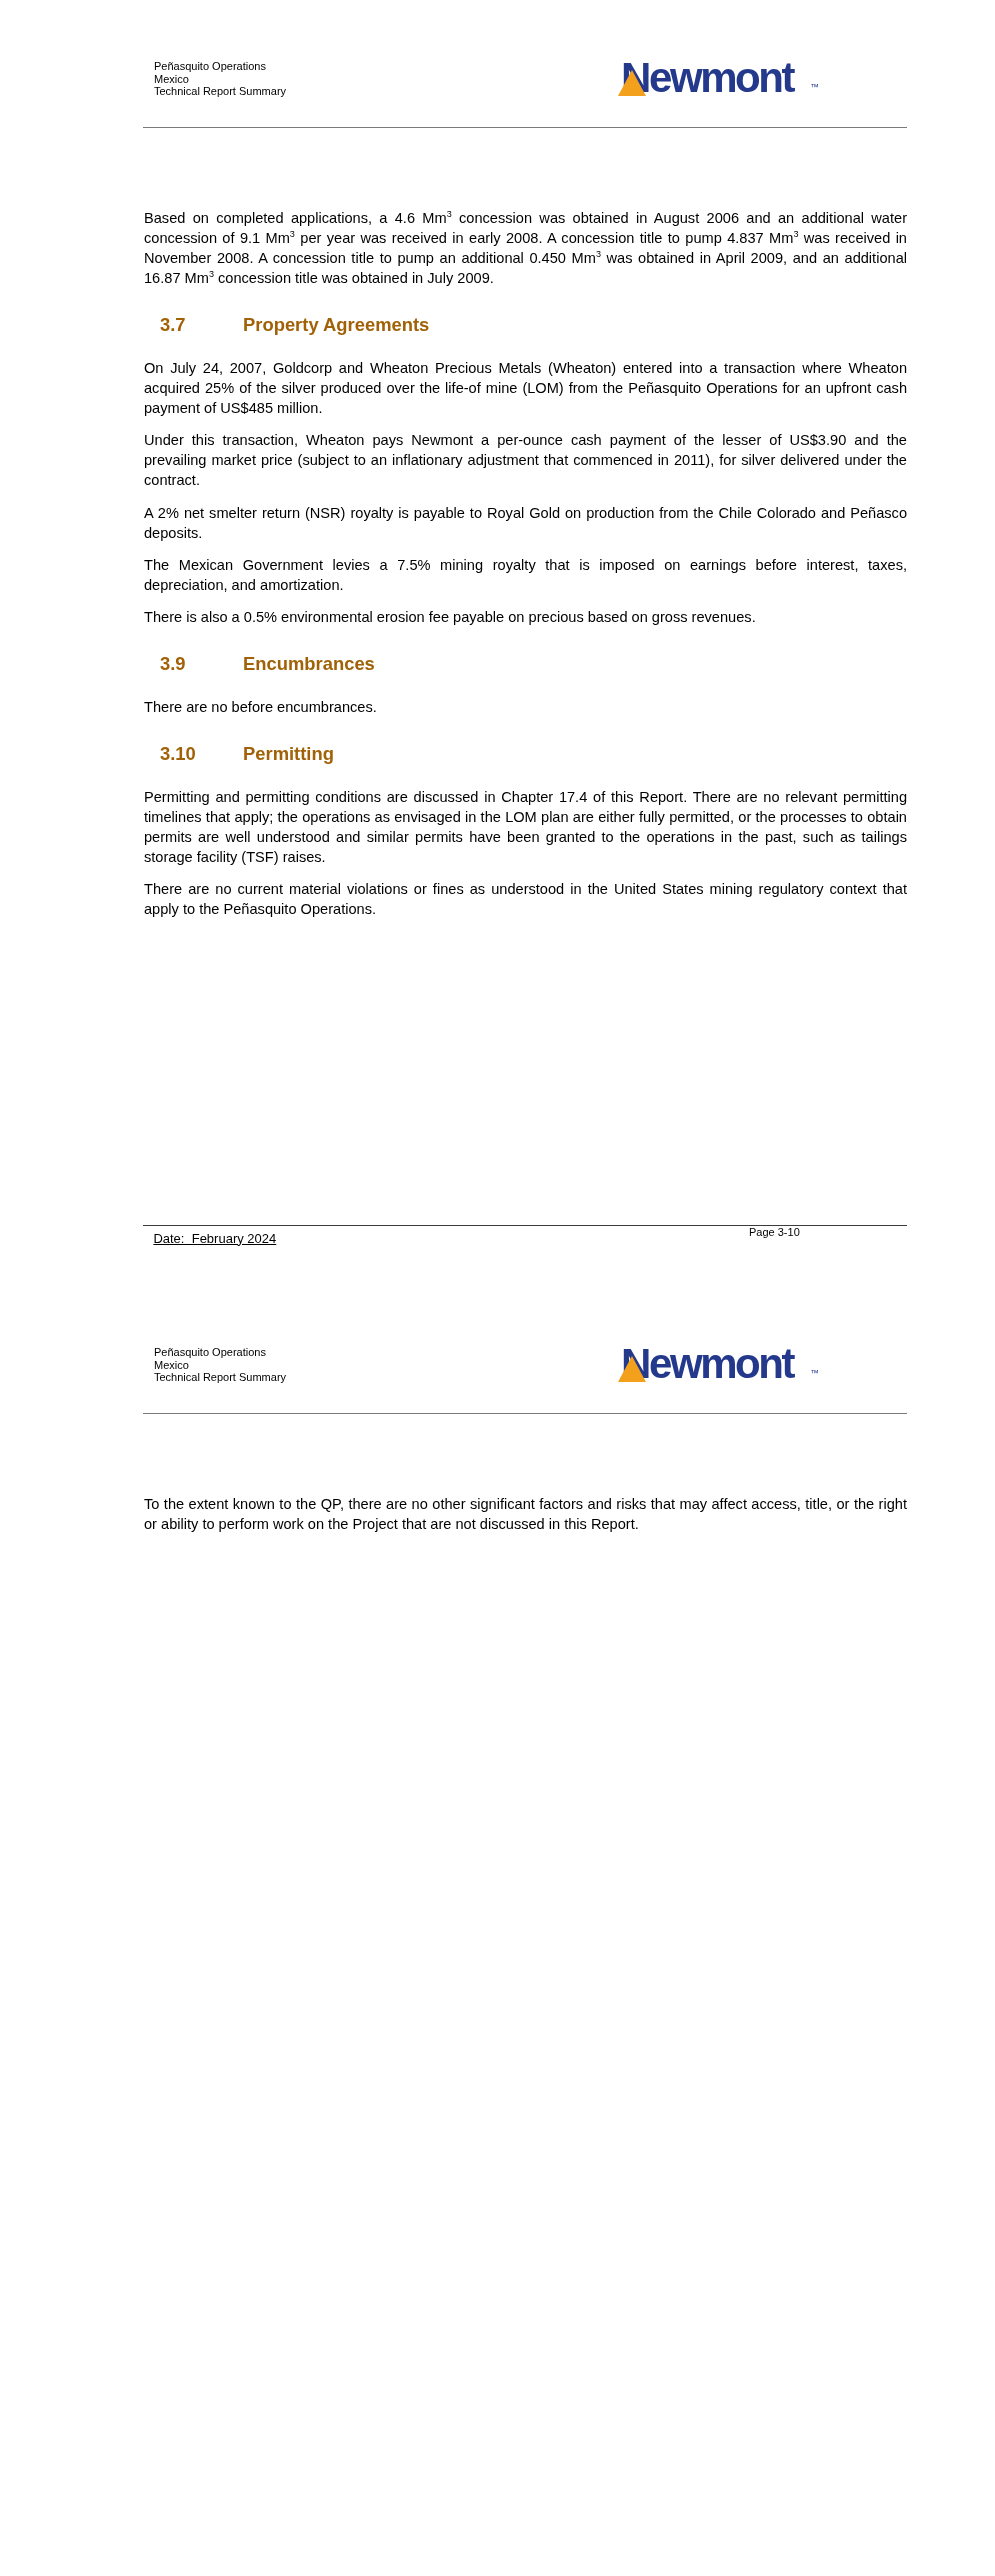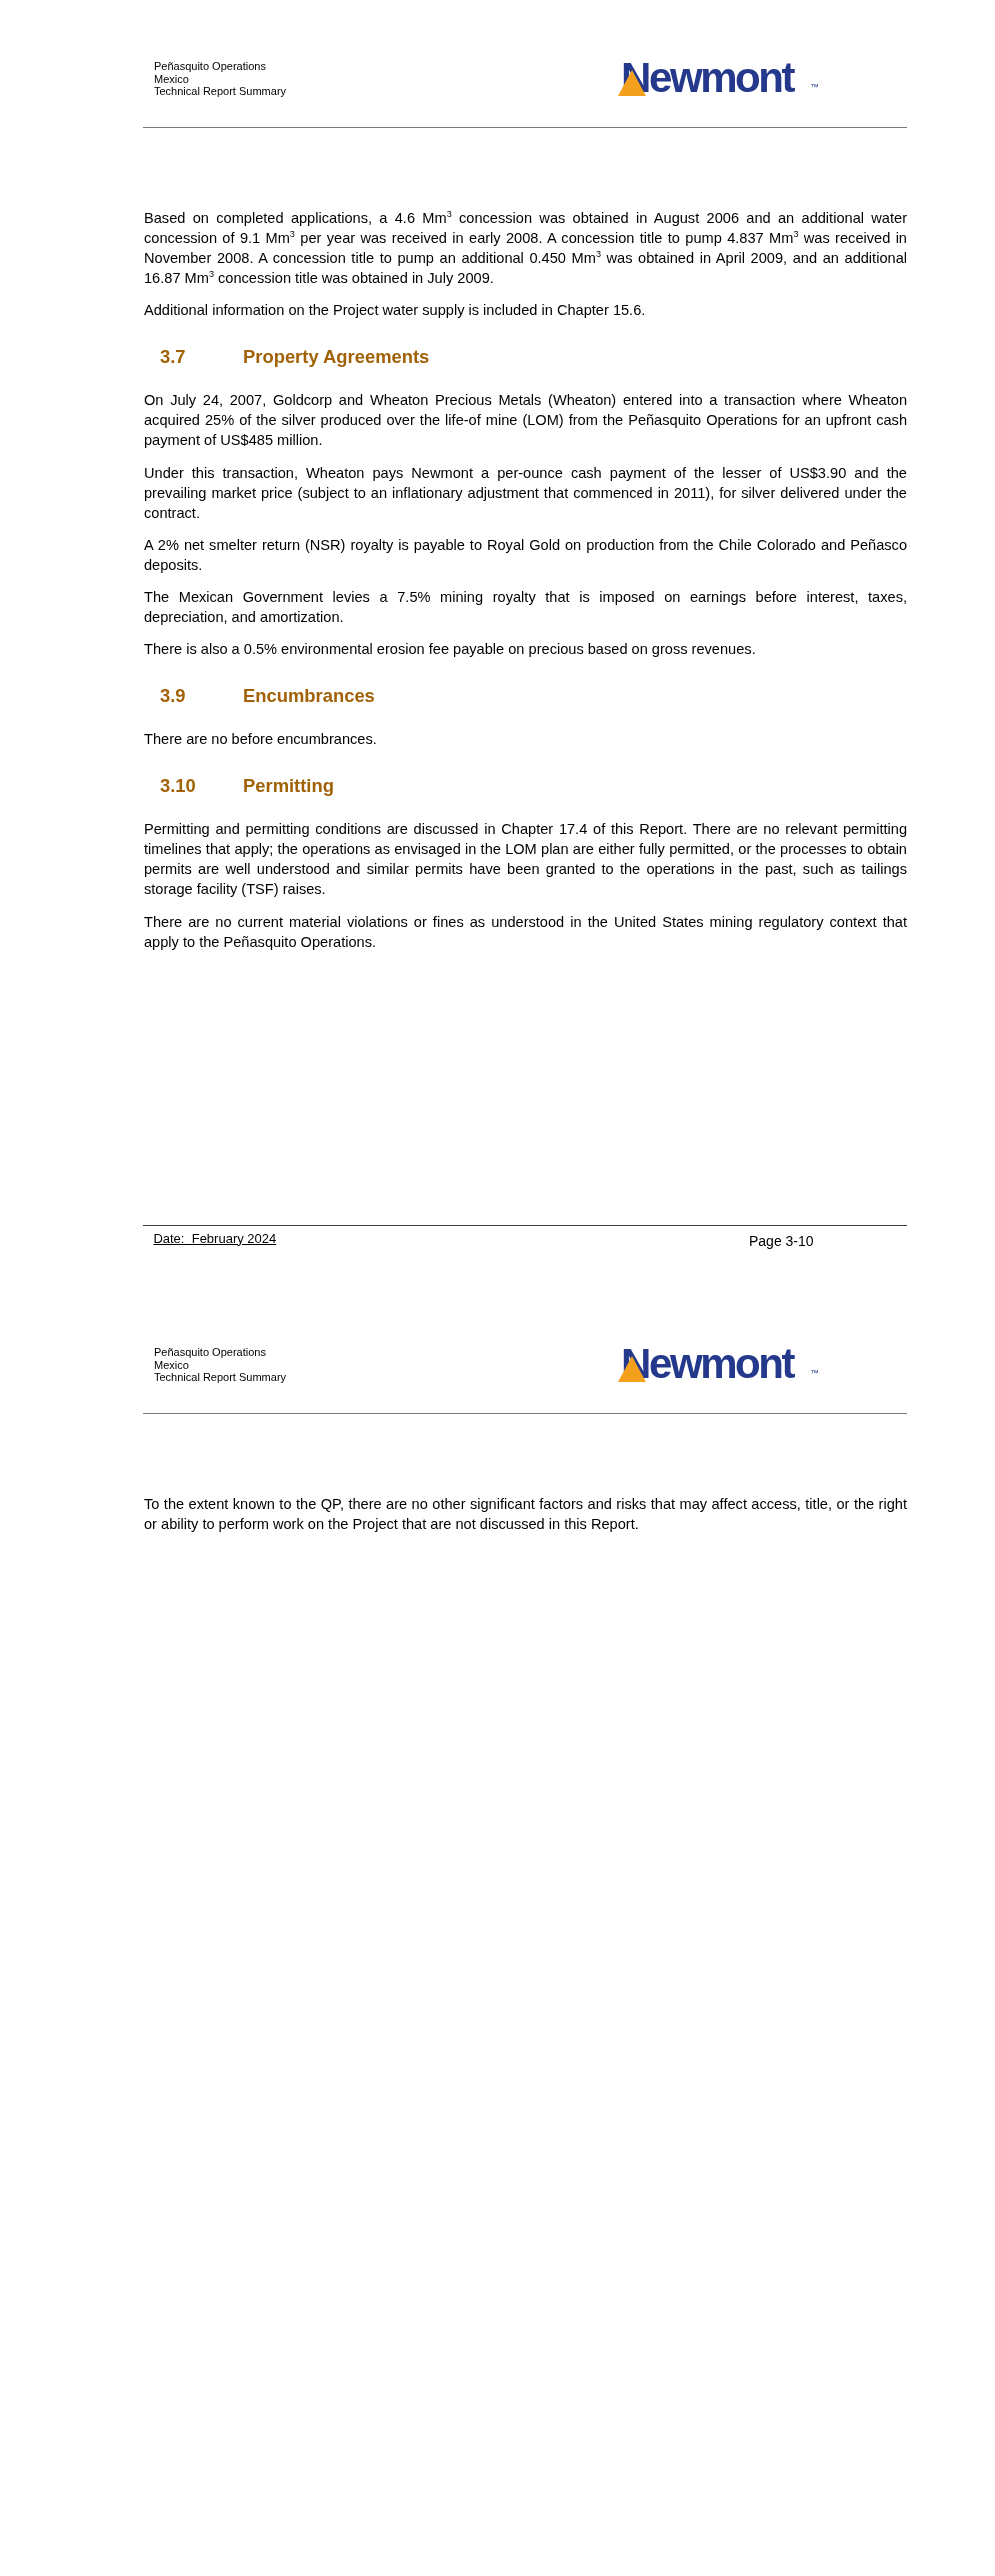--- a/index.html
+++ b/index.html
@@ -63,22 +63,22 @@
     position:absolute; left:143px; width:764px; height:28px;
     border-top:1.9px solid #3c3c3c;
   }
   .page-1 .footer { top:1225px; }
   .page-2 .footer { top:1229px; }
   .footer .date {
     position:absolute; left:10.4px; top:4.7px;
     font-size:13px; white-space:pre; color:#000;text-decoration:underline;
   }
   .footer .page-no {
-    position:absolute; left:606px; top:7px;
-    font-size:14px; color:#000;
+    position:absolute; left:606px; top:0;
+    font-size:11px; color:#000;
   }
 
   .bottom-edge {
     position:absolute; left:0; top:2572px; width:995px; height:3.8px;
     background:#161616;
   }
 </style>
 </head>
 <body>
 
@@ -92,21 +92,20 @@
     </div>
     <div class="logo">
       <span class="logo-text">Newmont</span>
       <span class="logo-triangle"></span>
       <span class="logo-tm">™</span>
     </div>
     <div class="header-rule"></div>
 
     <div class="content" id="content-page1">
         <p class="body-para">Based on completed applications, a 4.6 Mm<sup>3</sup> concession was obtained in August 2006 and an additional water concession of 9.1 Mm<sup>3</sup> per year was received in early 2008.  A concession title to pump 4.837 Mm<sup>3</sup> was received in November 2008.  A concession title to pump an additional 0.450 Mm<sup>3</sup> was obtained in April 2009, and an additional 16.87 Mm<sup>3</sup> concession title was obtained in July 2009.</p>
-        <p class="body-para">Additional information on the Project water supply is included in Chapter 15.6.</p>
         <div class="section-heading"><span class="sec-num">3.7</span><span>Property Agreements</span></div>
         <p class="body-para">On July 24, 2007, Goldcorp and Wheaton Precious Metals (Wheaton) entered into a transaction where Wheaton acquired 25% of the silver produced over the life-of mine (LOM) from the Peñasquito Operations for an upfront cash payment of US$485 million.</p>
         <p class="body-para">Under this transaction, Wheaton pays Newmont a per-ounce cash payment of the lesser of US$3.90 and the prevailing market price (subject to an inflationary adjustment that commenced in 2011), for silver delivered under the contract.</p>
         <p class="body-para">A 2% net smelter return (NSR) royalty is payable to Royal Gold on production from the Chile Colorado and Peñasco deposits.</p>
         <p class="body-para">The Mexican Government levies a 7.5% mining royalty that is imposed on earnings before interest, taxes, depreciation, and amortization.</p>
         <p class="body-para">There is also a 0.5% environmental erosion fee payable on precious based on gross revenues.</p>
         <div class="section-heading"><span class="sec-num">3.9</span><span>Encumbrances</span></div>
         <p class="body-para">There are no before encumbrances.</p>
         <div class="section-heading"><span class="sec-num">3.10</span><span>Permitting</span></div>
         <p class="body-para">Permitting and permitting conditions are discussed in Chapter 17.4 of this Report.  There are no relevant permitting timelines that apply; the operations as envisaged in the LOM plan are either fully permitted, or the processes to obtain permits are well understood and similar permits have been granted to the operations in the past, such as tailings storage facility (TSF) raises.</p>

